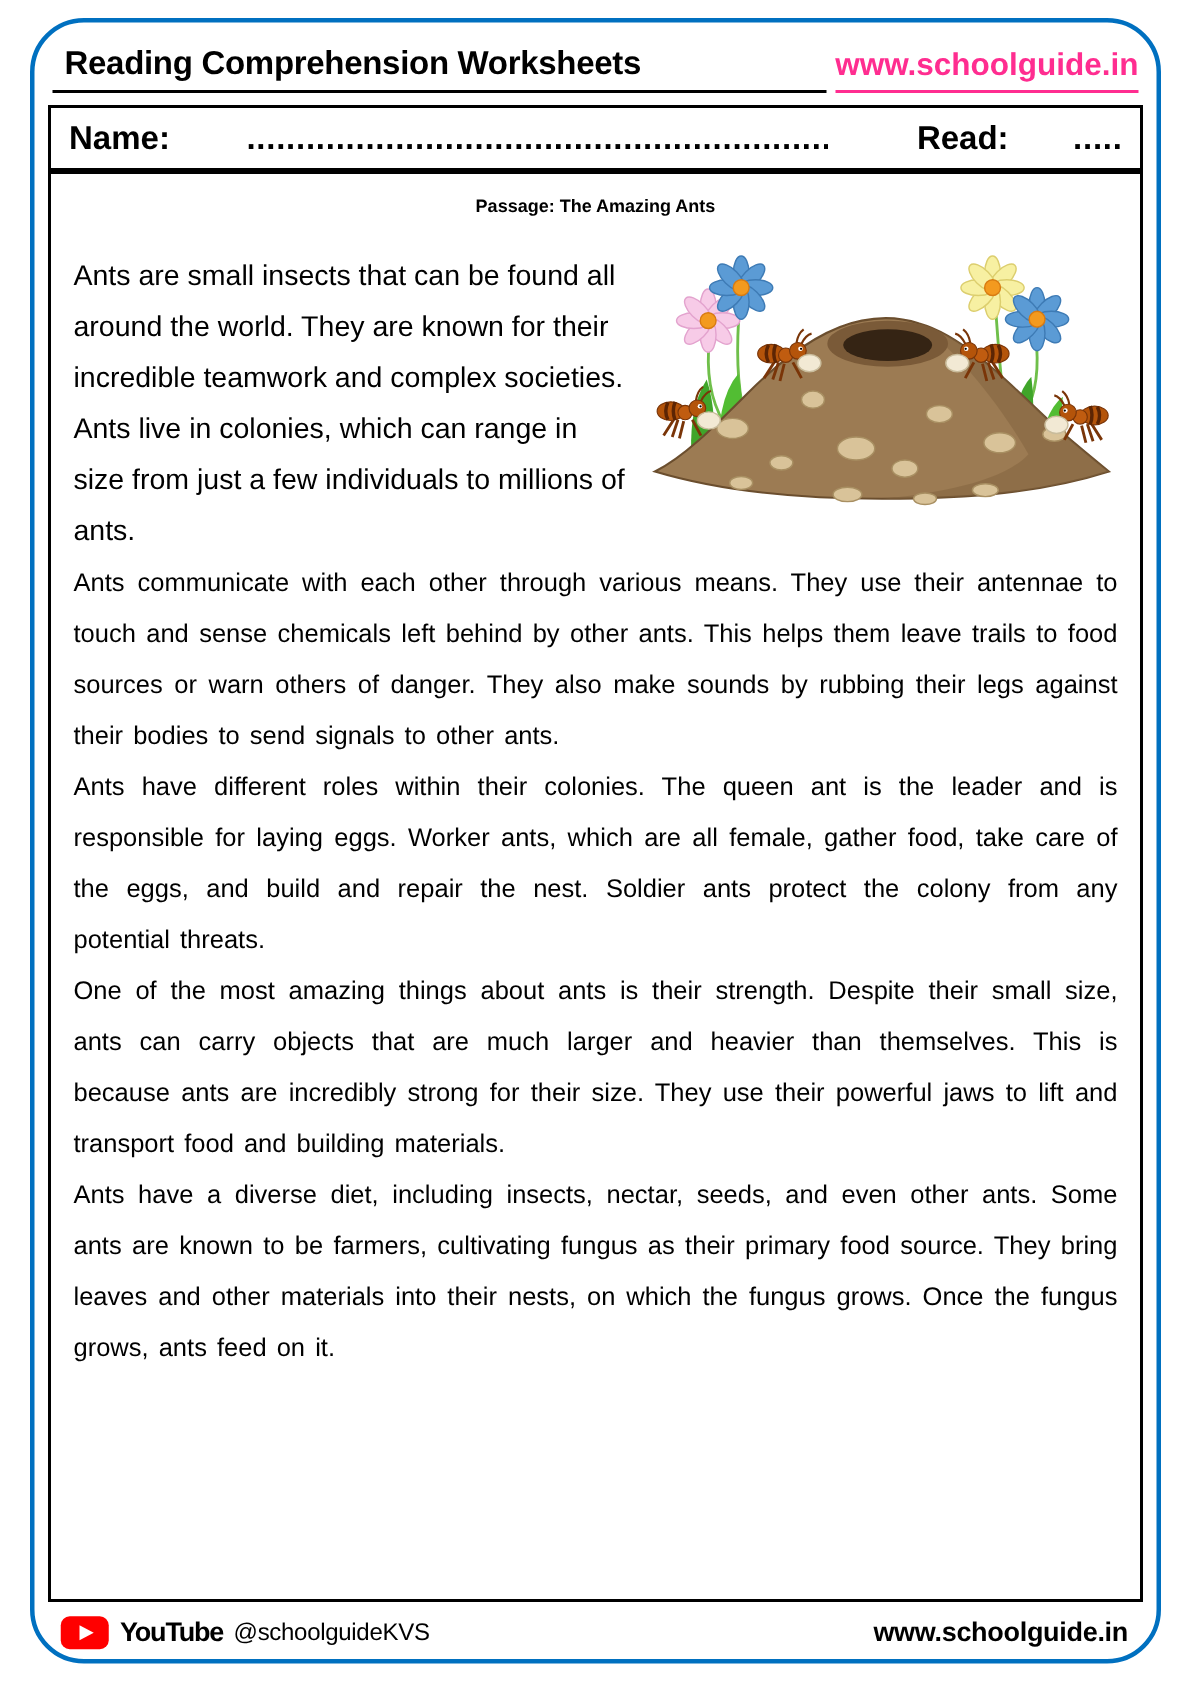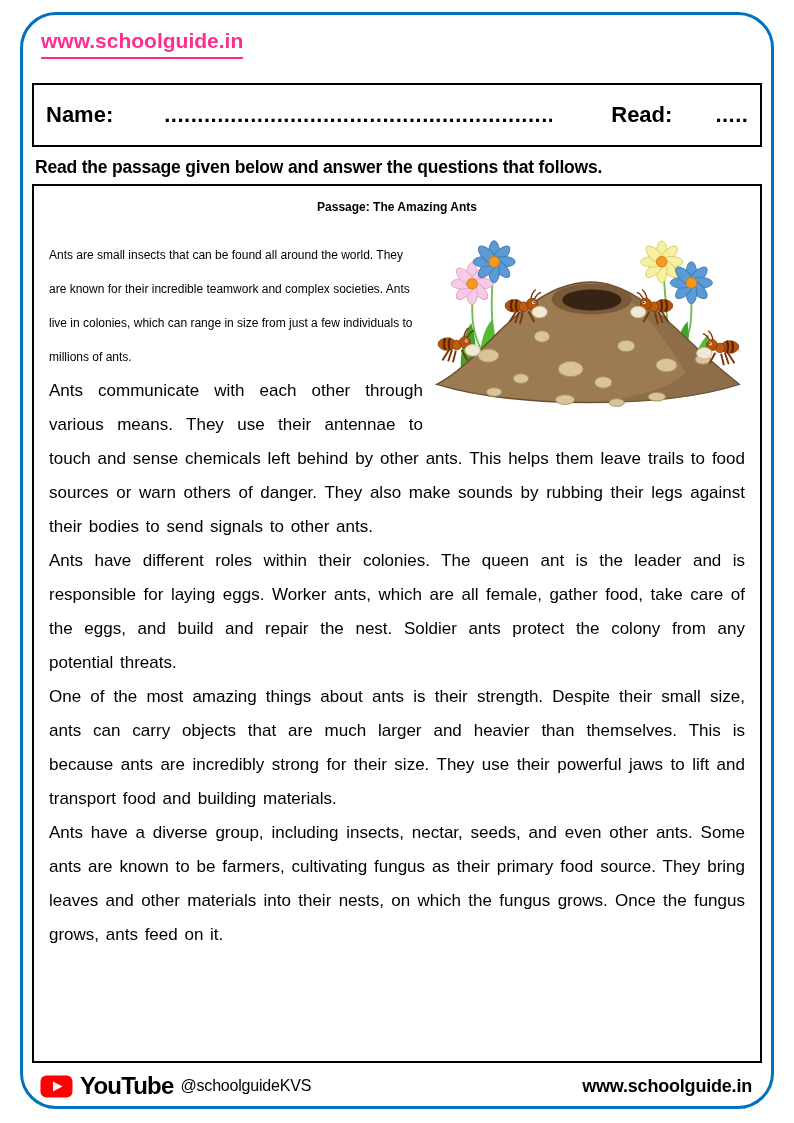--- a/index.html
+++ b/index.html
@@ -30,70 +30,70 @@
     white-space: nowrap;
   }
   .site-link {
     font-size: 21px; font-weight: 700; color: #FF2D90;
     border-bottom: 2.5px solid #FF2D90; padding-bottom: 4px; margin-left: 6px;
     white-space: nowrap; cursor: pointer;
   }
 
   
   .name-box {
-    border: 2.5px solid #000; margin-top: 24px; height: 64px;
+    border: 2.5px solid #000; margin-top: 8px; height: 44px;
     display: flex; align-items: center;
     font-size: 22px; font-weight: 600; padding: 0 12px; gap: 43px;
   }
   .dots { overflow: hidden; white-space: nowrap; letter-spacing: 0.5px; }
   .name-dots { width: 388px; margin-left: 8px; }
   .date-label { margin-left: 16px; }
   .date-dots { flex: 1; }
 
   
   .instruction { font-size: 17.5px; font-weight: 700; margin: 10px 0 6px 3px; letter-spacing: -0.2px; }
 
   
   .passage-box {
     border: 2.5px solid #000; flex: 1; overflow: hidden;
     padding: 6px 15px 0 15px;
   }
   .passage-title { text-align: center; font-size: 12px; font-weight: 700; margin: 8px 0 24px 0; }
   .illustration-float { float: right; width: 316px; height: 172px; margin: 0 0 4px 6px; }
   .illustration-float svg { width: 100%; height: 100%; display: block; }
   .para { margin: 0; font-size: 17px; line-height: 34px; word-spacing: 2px; text-align: justify; }
-  .para.first { font-size: 12px; word-spacing: 0; text-align: left; }
+  .para.first { font-size: 19px; word-spacing: 0; text-align: left; }
   .para.clearer { clear: both; }
 
   
   .footer-row { display: flex; align-items: center; padding: 9px 10px 0 8px; }
   .yt-group { display: flex; align-items: center; gap: 7px; flex: 1; }
   .yt-badge { width: 33px; height: 23px; display: block; }
-  .yt-word { font-size: 24px; font-weight: 700; letter-spacing: -0.8px; }
+  .yt-word { font-size: 18px; font-weight: 700; letter-spacing: -0.8px; }
   .yt-handle { font-size: 16px; letter-spacing: -0.2px; }
   .footer-site { font-size: 18px; font-weight: 600; letter-spacing: -0.2px; }
 </style>
 </head>
 <body>
 
 <div class="sheet">
   <div class="outer-frame">
 
     <div class="header-row">
+      <div class="doc-title">Reading Comprehension Worksheets</div>
       <div class="site-link">www.schoolguide.in</div>
     </div>
 
     <div class="name-box">
       <span>Name:</span>
       <span class="dots name-dots">..........................................................................................................</span>
       <span class="date-label">Read:</span>
       <span class="dots date-dots">.......................................................</span>
     </div>
 
-    <div class="instruction">Read the passage given below and answer the questions that follows.</div>
 
     <div class="passage-box">
       <div class="passage-title">Passage: The Amazing Ants</div>
 
       <div class="illustration-float">
         <svg viewBox="0 0 330 178">
           <defs>
             <g id="ant">
               <path d="M-9,2 L-16,13 M-2,3 L-5,15 M4,2 L10,13 M-6,2 L-10,14" stroke="#7A3508" stroke-width="2" fill="none"></path>
               <ellipse cx="-11" cy="-4" rx="9.5" ry="6.5" fill="#B4540A" stroke="#7A3508" stroke-width="0.8"></ellipse>
@@ -186,21 +186,21 @@
           <use href="#ant" transform="translate(30,114)"></use>
           <use href="#ant" transform="translate(234,74) scale(-1,1)"></use>
           <use href="#ant" transform="translate(303,117) scale(-1,1)"></use>
         </svg>
       </div>
 
       <p class="para first">Ants are small insects that can be found all around the world. They are known for their incredible teamwork and complex societies. Ants live in colonies, which can range in size from just a few individuals to millions of ants.</p>
       <p class="para">Ants communicate with each other through various means. They use their antennae to touch and sense chemicals left behind by other ants. This helps them leave trails to food sources or warn others of danger. They also make sounds by rubbing their legs against their bodies to send signals to other ants.</p>
       <p class="para clearer">Ants have different roles within their colonies. The queen ant is the leader and is responsible for laying eggs. Worker ants, which are all female, gather food, take care of the eggs, and build and repair the nest. Soldier ants protect the colony from any potential threats.</p>
       <p class="para">One of the most amazing things about ants is their strength. Despite their small size, ants can carry objects that are much larger and heavier than themselves. This is because ants are incredibly strong for their size. They use their powerful jaws to lift and transport food and building materials.</p>
-      <p class="para">Ants have a diverse group, including insects, nectar, seeds, and even other ants. Some ants are known to be farmers, cultivating fungus as their primary food source. They bring leaves and other materials into their nests, on which the fungus grows. Once the fungus grows, ants feed on it.</p>
+      <p class="para">Ants have a diverse diet, including insects, nectar, seeds, and even other ants. Some ants are known to be farmers, cultivating fungus as their primary food source. They bring leaves and other materials into their nests, on which the fungus grows. Once the fungus grows, ants feed on it.</p>
     </div>
 
     <div class="footer-row">
       <div class="yt-group">
         <svg class="yt-badge" viewBox="0 0 33 23">
           <rect x="0.5" y="0.5" width="32" height="22" rx="6" fill="#FF0000"></rect>
           <path d="M13,6.5 L22.5,11.5 L13,16.5 Z" fill="#ffffff"></path>
         </svg>
         <span class="yt-word">YouTube</span>
         <span class="yt-handle">@schoolguideKVS</span>

